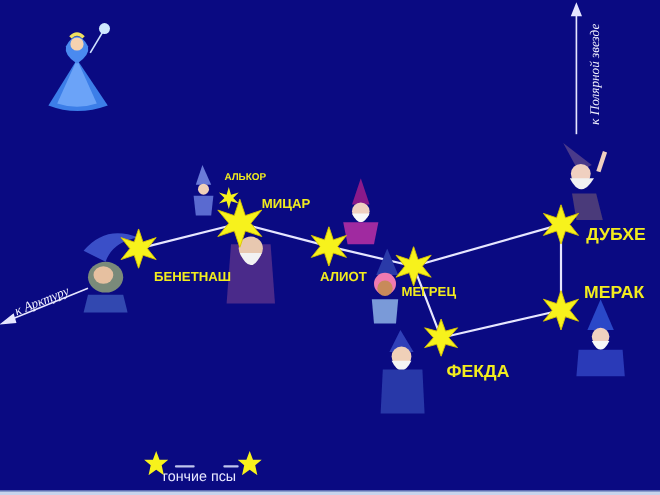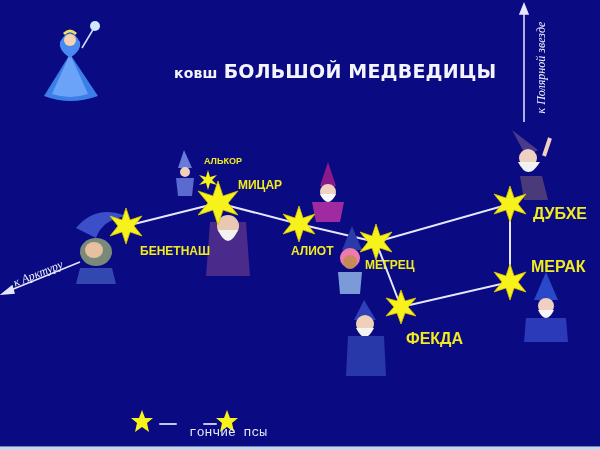--- a/index.html
+++ b/index.html
@@ -6,21 +6,21 @@
   body { width: 600px; height: 450px; overflow: hidden; background: #0a0a80; position: relative; font-family: "DejaVu Sans", sans-serif; }
   .canvas { position: absolute; left: 0; top: 0; width: 600px; height: 446px; background: #0a0a82; overflow: hidden; }
   .bottom-strip { position: absolute; left: 0; top: 446px; width: 600px; height: 4px; background: #c8d4ec; border-top: 1px solid #6f86c0; box-sizing: border-box; }
   svg.lines { position: absolute; left: 0; top: 0; }
   .title { position: absolute; left: 174px; top: 60px; color: #f4f4ff; font-weight: bold; white-space: nowrap; letter-spacing: 0.2px; }
   .title .small { font-size: 14px; margin-right: 6px; }
   .title .big { font-size: 19px; }
   .label { position: absolute; color: #f2ec1e; font-weight: bold; font-family: "Liberation Sans", sans-serif; white-space: nowrap; }
   .star { position: absolute; }
   .dir-label { position: absolute; color: #f2f2ff; font-family: "Liberation Serif", serif; font-style: italic; font-size: 12px; white-space: nowrap; }
-  .hounds-label { position: absolute; left: 148px; top: 425px; color: #e8e8ff; font-size: 13px; font-family: Liberation Mono, monospace; margin-left: 41px; }
+  .hounds-label { position: absolute; left: 148px; top: 425px; color: #e8e8ff; font-size: 13px; font-family: Liberation Sans, sans-serif; }
   .figure { position: absolute; }
 </style>
 </head>
 <body>
 
 <div class="canvas">
 
   <svg class="lines" width="600" height="446">
     <g stroke="#e6e6ff" stroke-width="2" fill="none" stroke-linecap="round">
       <line x1="126" y1="226" x2="218" y2="203"></line>
@@ -39,23 +39,20 @@
       <line x1="80" y1="262" x2="6" y2="292"></line>
       <polygon points="2,294 12,286 14,293"></polygon>
     </g>
 
     <g stroke="#dfe6ff" stroke-width="2" stroke-linecap="round" opacity="0.85">
       <line x1="160" y1="424" x2="176" y2="424"></line>
       <line x1="204" y1="424" x2="216" y2="424"></line>
     </g>
   </svg>
 
-  <div class="title">
-    <span class="small">ковш</span><span class="big">БОЛЬШОЙ МЕДВЕДИЦЫ</span>
-  </div>
 
   <svg class="figure" style="left:30px;top:14px" width="80" height="90">
     <path d="M40 40 L14 82 Q40 92 68 82 Z" fill="#3c7ee8"></path>
     <path d="M40 40 L22 80 Q40 86 58 80 Z" fill="#7fb4ff" opacity="0.7"></path>
     <path d="M30 28 Q40 10 50 28 Q52 36 40 44 Q28 36 30 28Z" fill="#4a8af0"></path>
     <circle cx="40" cy="26" r="6" fill="#f6d2b0"></circle>
     <path d="M34 20 Q40 14 46 20" stroke="#f0e060" stroke-width="3" fill="none"></path>
     <line x1="52" y1="34" x2="64" y2="14" stroke="#cfe2ff" stroke-width="1.5"></line>
     <circle cx="65" cy="12" r="5" fill="#cfe8ff"></circle>
   </svg>

